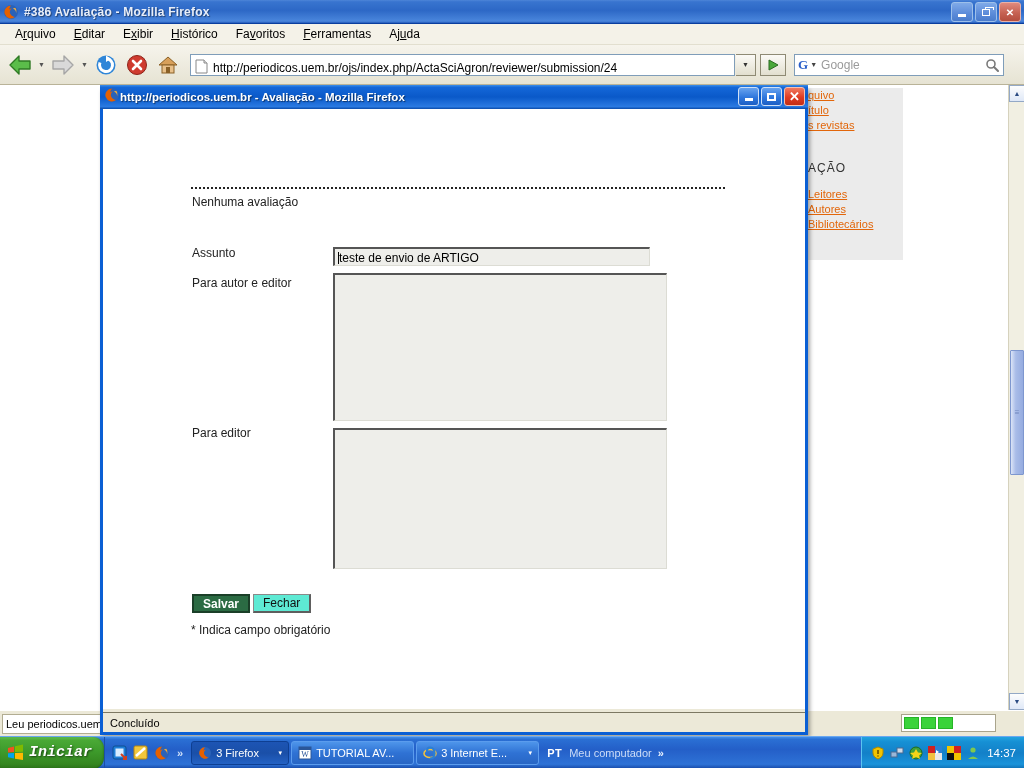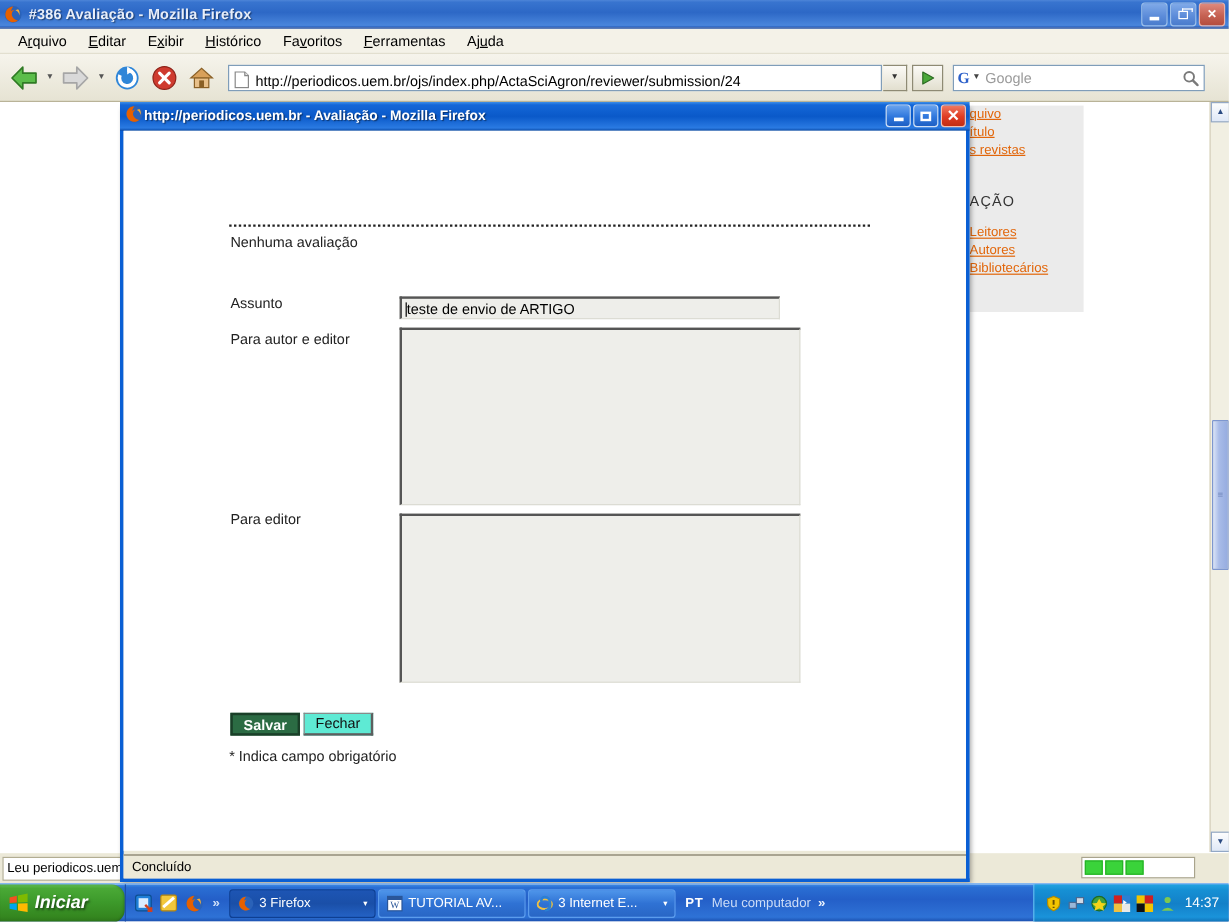--- a/index.html
+++ b/index.html
@@ -213,21 +213,21 @@
     width: 104px; height: 32px;
     background: linear-gradient(to bottom, #61c153 0%, #4aa936 10%, #3d9a2b 45%, #34861f 85%, #2a7018 100%);
     border-radius: 0 11px 11px 0; display: flex; align-items: center; padding-left: 7px;
     box-shadow: inset -1px 0 2px rgba(0,0,0,0.2);
   }
   .start-flag {
     width: 17px; height: 17px; margin-right: 5px; position: relative; display: inline-block;
   }
   .start-text {
     color: #fff; font-size: 15px; font-weight: bold; font-style: italic;
-    font-family: Liberation Sans, sans-serif; text-shadow: 1px 1px 2px rgba(0,0,0,0.55);
+    font-family: Liberation Mono, monospace; text-shadow: 1px 1px 2px rgba(0,0,0,0.55);
   }
   .quick-launch {
     height: 32px; display: flex; align-items: center; padding: 0 4px 0 7px; gap: 5px;
     border-left: 1px solid #1c4fa8;
   }
   .ql-icon { width: 16px; height: 16px; display: flex; align-items: center; justify-content: center; }
   .ql-more { color: #cfe0f8; font-size: 11px; font-weight: bold; margin-left: 2px; }
   .tasks { display: flex; align-items: center; gap: 2px; height: 32px; margin-left: 4px; }
   .task-btn {
     height: 24px; display: flex; align-items: center; padding: 0 6px; gap: 4px;
@@ -456,21 +456,21 @@
         <svg width="16" height="16" viewBox="0 0 16 16">
           <circle cx="8" cy="8" r="7" fill="#2a62b8"></circle>
           <path d="M8 1.5a6.5 6.5 0 1 0 4 11.6c-2-.4-3.6-1.5-4.6-3.2C6.2 8 6.9 5.6 9 4.2c-1 .2-2.2.5-3 1.2C6.6 3.8 7.3 2.5 8 1.5z" fill="#e66000"></path>
           <path d="M9.8 4.6c2 .6 3.2 2.2 3.3 4.3.6-1.9.2-3.8-1-5.1-.6.4-1.5.6-2.3.8z" fill="#fbb034"></path>
         </svg>
       </span>
       <span class="ql-more">»</span>
     </div>
 
     <div class="tasks">
-      <div class="task-btn active" style="width:122px;">
+      <div class="task-btn active" style="width:98px;">
         <span class="task-ico">
           <svg width="14" height="14" viewBox="0 0 16 16">
             <circle cx="8" cy="8" r="7" fill="#2a62b8"></circle>
             <path d="M8 1.5a6.5 6.5 0 1 0 4 11.6c-2-.4-3.6-1.5-4.6-3.2C6.2 8 6.9 5.6 9 4.2c-1 .2-2.2.5-3 1.2C6.6 3.8 7.3 2.5 8 1.5z" fill="#e66000"></path>
           </svg>
         </span>
         <span>3 Firefox</span>
         <span class="task-caret">▾</span>
       </div>
       <div class="task-btn" style="width:123px;">

